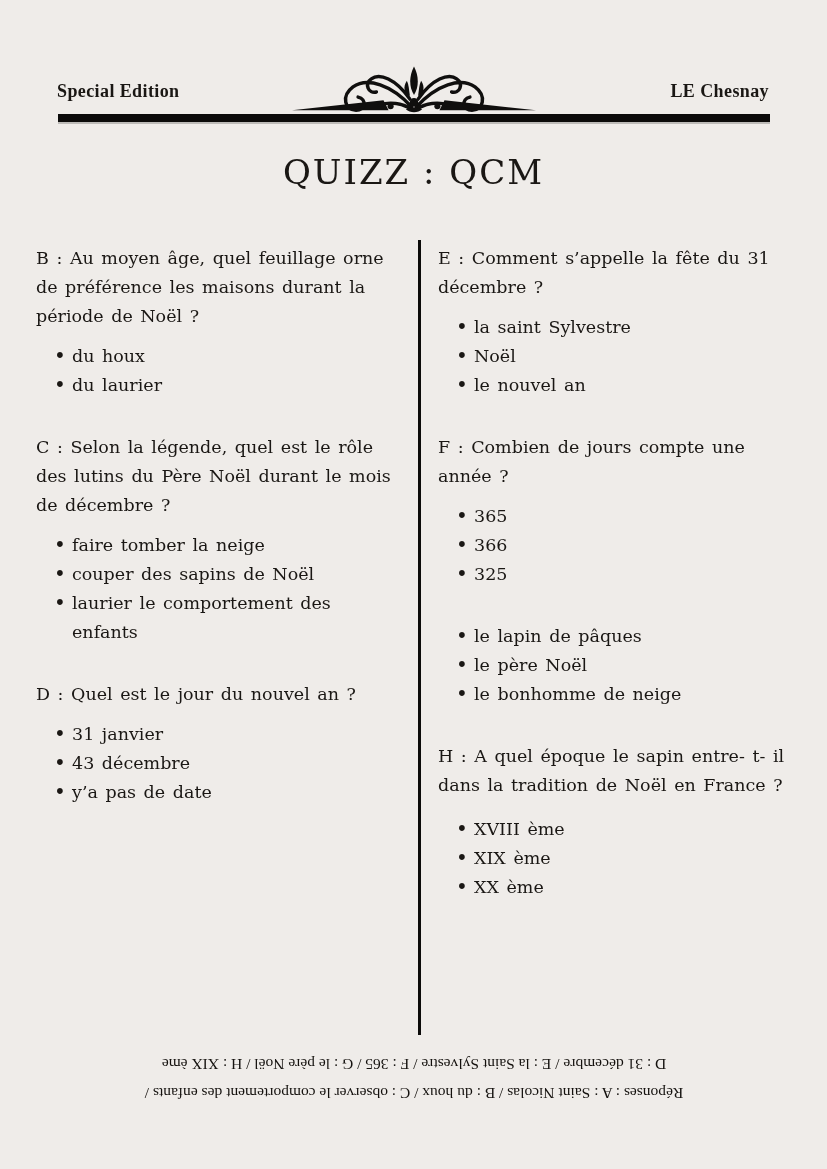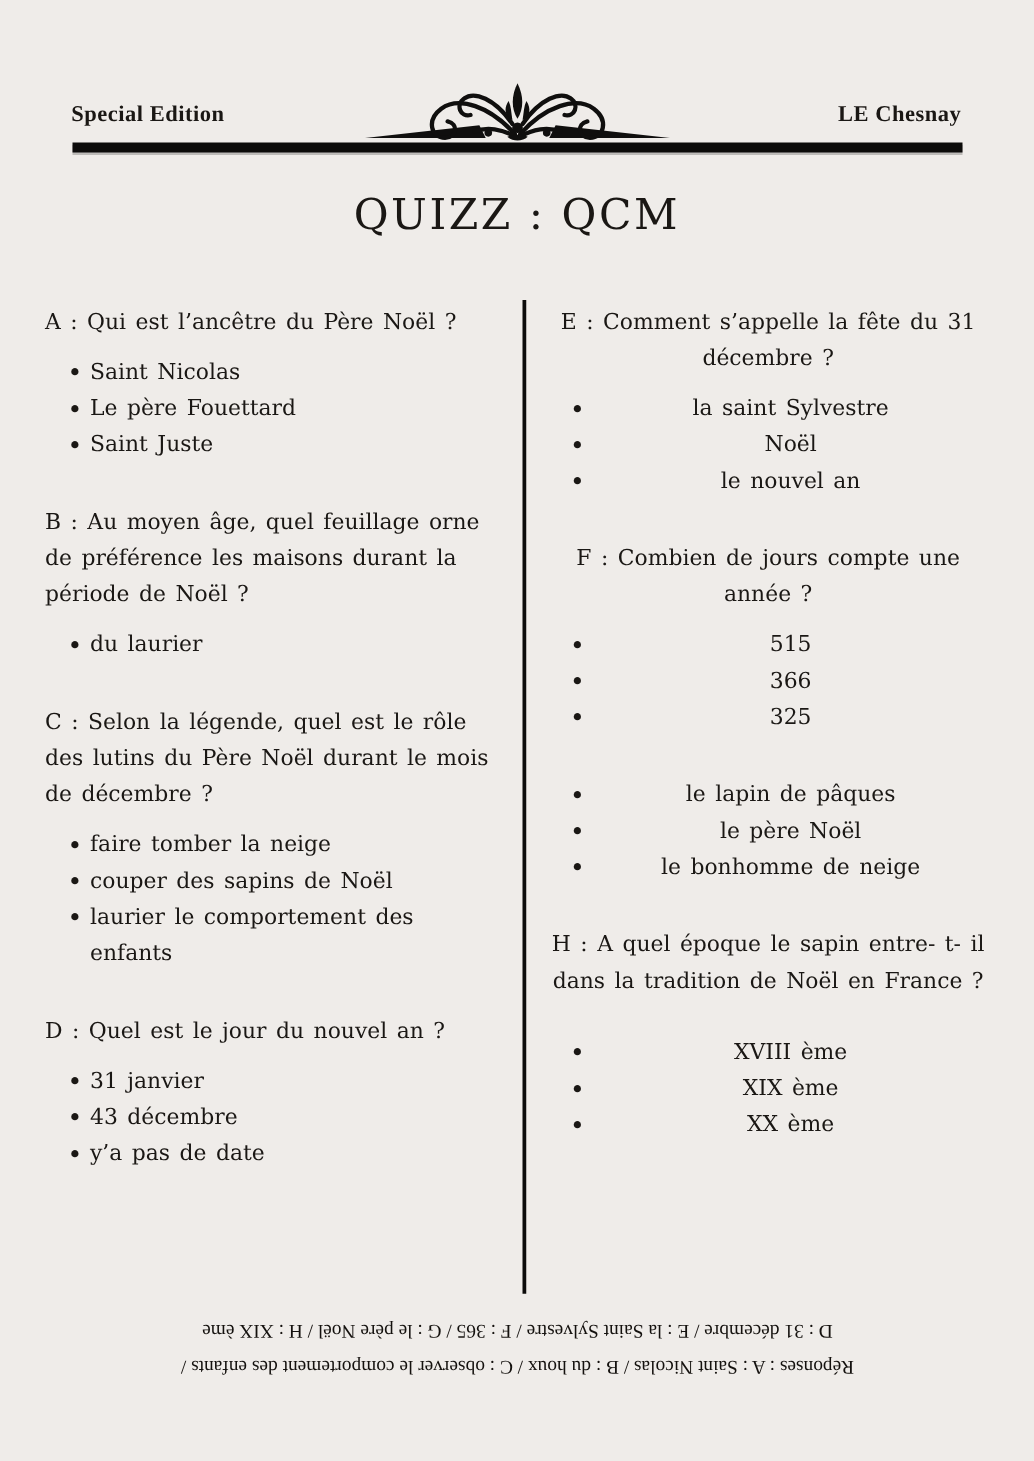--- a/index.html
+++ b/index.html
@@ -36,35 +36,35 @@
     font-size:34px; letter-spacing:2px;
     font-family:"DejaVu Serif", serif;
   }
   
   .quiz {
     position:absolute; top:244px; left:36px; right:36px;
     display:flex;
   }
   .col { font-size:17.5px; line-height:29px; word-spacing:2px; }
   .col-left  { width:366px; margin-right:36px; }
-  .col-right { width:353px;text-align:center; }
+  .col-right { width:353px; }
   .divider {
     position:absolute; top:240px; left:418px;
     width:3px; height:795px; background:#0c0b0a;
   }
   .question { margin-bottom:33px; }
   .q-text { }
   ul.options { list-style:none; margin-top:11px; }
   ul.options li { position:relative; padding-left:36px; }
   ul.options li::before {
     content:"•";
     position:absolute; left:18px; top:0;
     font-size:20px;
   }
-  .gap-lg ul.options { margin-top:28px; }
+  .gap-lg ul.options { margin-top:15px; }
   
   .answers {
     position:absolute; top:1050px; left:50%;
     transform:translateX(-50%) rotate(180deg);
     width:712px;
     text-align:center;
     font-family:"Liberation Serif", serif;
     font-size:15.5px; line-height:29px;
     color:#14110e;
   }
@@ -101,32 +101,25 @@
 
 <div class="rule"></div>
 
 <div class="title">QUIZZ : QCM</div>
 
 <div class="divider"></div>
 
 <div class="quiz">
   <div class="col col-left">
 
-    <div class="question">
-      <div class="q-text">A : Qui est l’ancêtre du Père Noël ?</div>
-      <ul class="options">
-        <li>Saint Nicolas</li>
-        <li>Le père Fouettard</li>
-        <li>Saint Juste</li>
-      </ul>
-    </div>
 
     <div class="question">
       <div class="q-text">B : Au moyen âge, quel feuillage orne de préférence les maisons durant la période de Noël ?</div>
       <ul class="options">
+        <li>du houx</li>
         <li>du laurier</li>
       </ul>
     </div>
 
     <div class="question">
       <div class="q-text">C : Selon la légende, quel est le rôle des lutins du Père Noël durant le mois de décembre ?</div>
       <ul class="options">
         <li>faire tomber la neige</li>
         <li>couper des sapins de Noël</li>
         <li>laurier le comportement des enfants</li>
@@ -151,21 +144,21 @@
       <ul class="options">
         <li>la saint Sylvestre</li>
         <li>Noël</li>
         <li>le nouvel an</li>
       </ul>
     </div>
 
     <div class="question">
       <div class="q-text">F : Combien de jours compte une année ?</div>
       <ul class="options">
-        <li>515</li>
+        <li>365</li>
         <li>366</li>
         <li>325</li>
       </ul>
     </div>
 
     <div class="question">
       <ul class="options">
         <li>le lapin de pâques</li>
         <li>le père Noël</li>
         <li>le bonhomme de neige</li>

